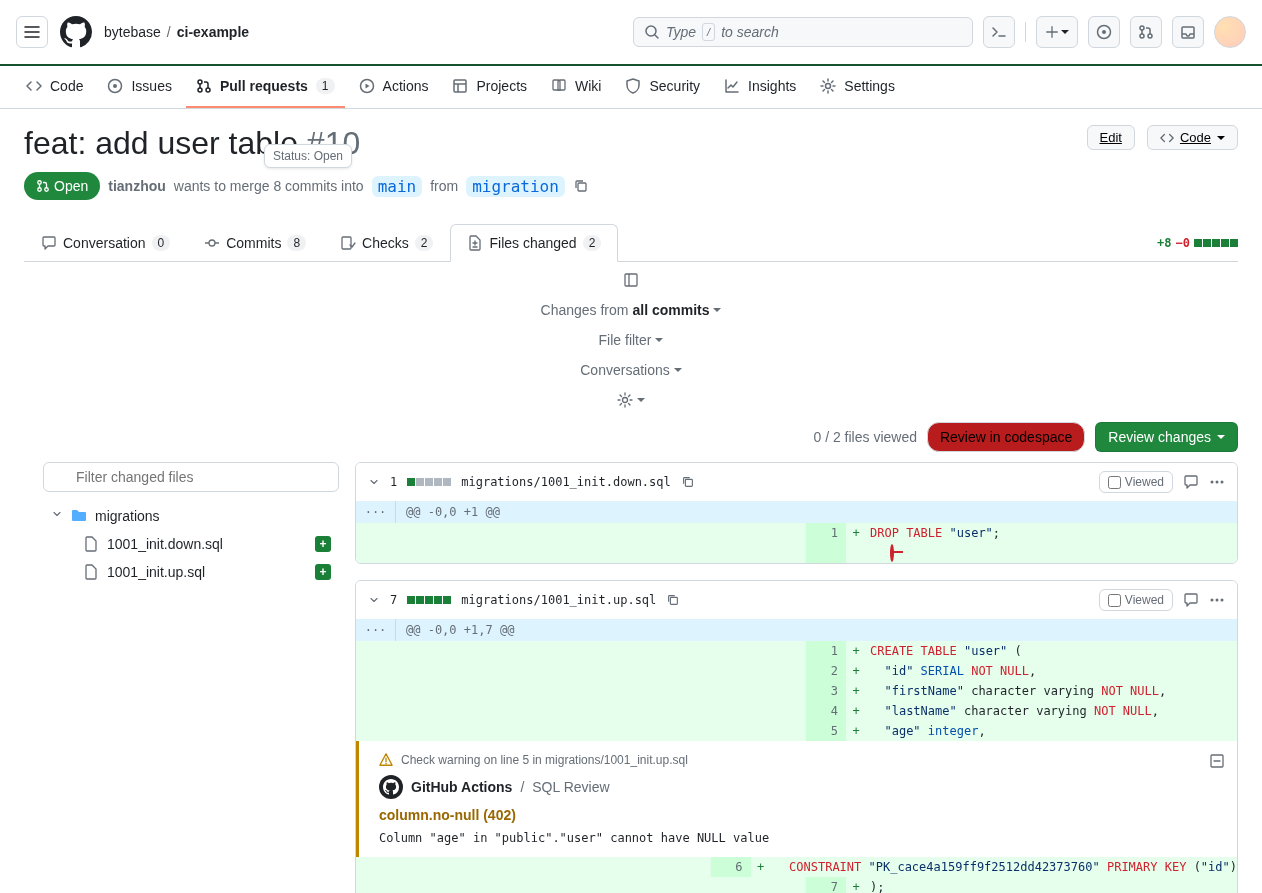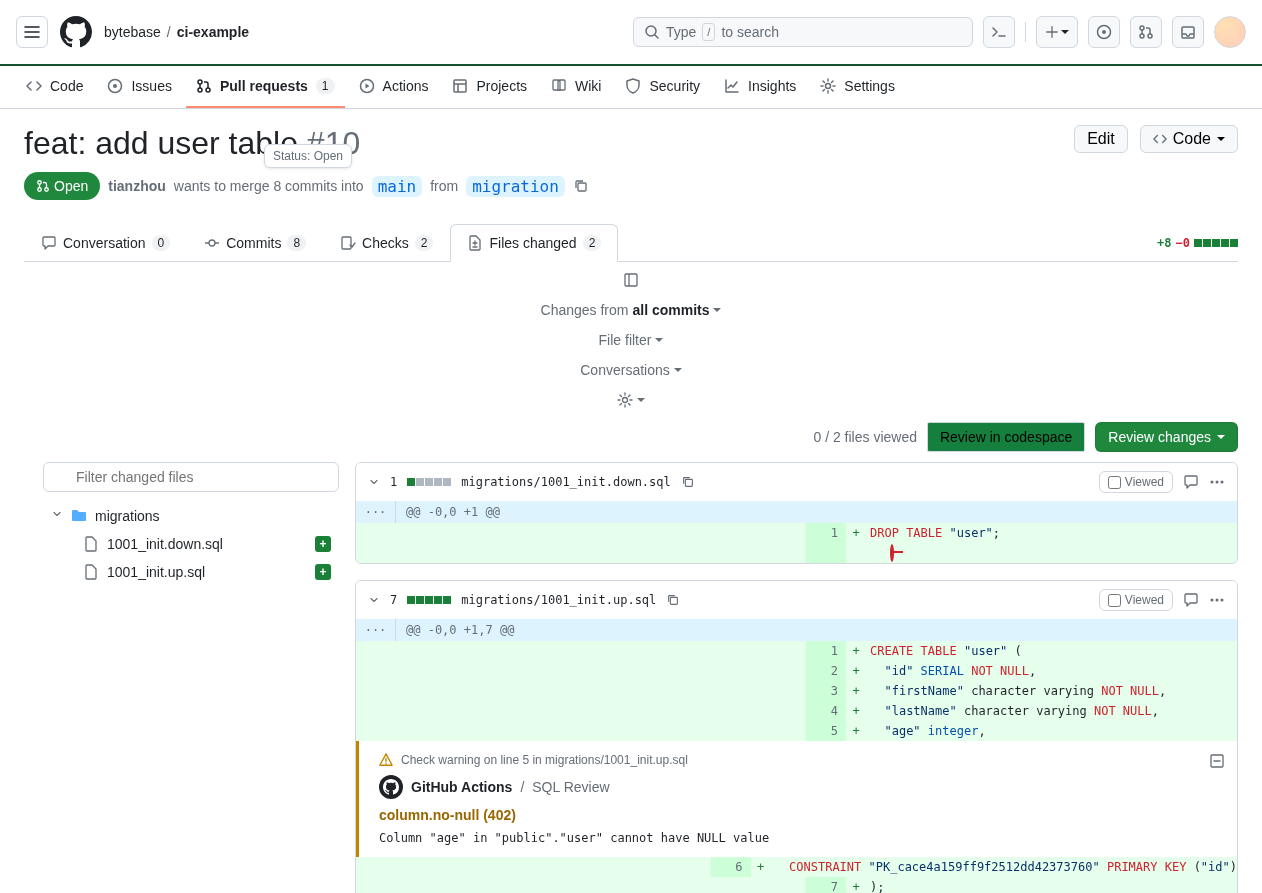--- a/index.html
+++ b/index.html
@@ -6,40 +6,40 @@
 body { font-family: -apple-system, BlinkMacSystemFont, "Segoe UI", Helvetica, Arial, sans-serif; font-size: 14px; color: #1f2328; background: #fff; }
 a { text-decoration: none; color: inherit; }
 
 
 .topbar { display: flex; align-items: center; padding: 16px; gap: 12px; border-bottom: 2px solid #14532d; }
 .hamburger { width: 32px; height: 32px; border: 1px solid #d0d7de; border-radius: 6px; display: flex; align-items: center; justify-content: center; cursor: pointer; }
 .gh-logo { width: 32px; height: 32px; }
 .breadcrumb { display: flex; align-items: center; gap: 6px; font-size: 14px; }
 .breadcrumb .sep { color: #656d76; }
 .breadcrumb .repo { font-weight: 600; }
-.topbar-right { margin-left: auto; display: flex; align-items: center; gap: 10px; }
+.topbar-right { margin-left: auto; display: flex; align-items: center; gap: 10px; font-style: italic; }
 .search-box { display: flex; align-items: center; border: 1px solid #d0d7de; border-radius: 6px; padding: 5px 10px; width: 340px; color: #656d76; gap: 6px; background: #f6f8fa; }
 .kbd { border: 1px solid #d0d7de; border-radius: 3px; padding: 0 4px; font-size: 11px; line-height: 16px; }
 .icon-btn { width: 32px; height: 32px; border: 1px solid #d0d7de; border-radius: 6px; display: flex; align-items: center; justify-content: center; cursor: pointer; background: #f6f8fa; }
 .plus-btn { width: 42px; height: 32px; border: 1px solid #d0d7de; border-radius: 6px; display: flex; align-items: center; justify-content: center; gap: 2px; cursor: pointer; background: #f6f8fa; }
 .avatar { width: 32px; height: 32px; border-radius: 50%; background: radial-gradient(circle at 30% 30%, #ffe0b2, #ffccbc); border: 1px solid #d0d7de; }
 .vdiv { width: 1px; height: 20px; background: #d0d7de; }
 
 
 .repo-nav { display: flex; border-bottom: 1px solid #d0d7de; padding: 0 16px; gap: 4px; }
 .repo-nav-item { display: flex; align-items: center; gap: 8px; padding: 12px 10px; border-bottom: 2px solid transparent; cursor: pointer; font-size: 14px; }
 .repo-nav-item.active { border-bottom-color: #fd8c73; font-weight: 600; }
 .counter { background: #afb8c133; border-radius: 10px; font-size: 12px; padding: 1px 6px; font-weight: 500; }
 
 
 .pr-header { padding: 16px 24px 0; }
 .pr-title-row { display: flex; align-items: flex-start; gap: 12px; }
 .pr-title { font-size: 32px; font-weight: 400; flex: 1; }
 .pr-title .num { color: #656d76; font-weight: 300; }
-.btn { border: 1px solid #d0d7de; border-radius: 6px; padding: 4px 12px; font-size: 16px; background: #f6f8fa; cursor: pointer; display: inline-flex; align-items: center; gap: 6px; }
+.btn { border: 1px solid #d0d7de; border-radius: 6px; padding: 4px 12px; font-size: 13px; background: #f6f8fa; cursor: pointer; display: inline-flex; align-items: center; gap: 6px; text-decoration: underline; }
 .pr-meta { display: flex; align-items: center; gap: 8px; margin-top: 10px; font-size: 14px; color: #656d76; position: relative; }
 .state-badge { background: #1f883d; color: #fff; border-radius: 16px; padding: 6px 12px; display: inline-flex; align-items: center; gap: 4px; font-weight: 500; font-size: 14px; }
 .branch-label { background: #ddf4ff; color: #0969da; border-radius: 6px; padding: 1px 6px; font-family: ui-monospace, monospace; font-size: 16px; }
 .author { color: #656d76; font-weight: 600; }
 .tooltip { position: absolute; top: -28px; left: 240px; background: #fff; border: 1px solid #d0d7de; border-radius: 6px; padding: 4px 8px; font-size: 12px; box-shadow: 0 1px 3px rgba(0,0,0,0.1); }
 
 
 .pr-tabs-row { display: flex; align-items: center; border-bottom: 1px solid #d0d7de; margin-top: 24px; }
 .pr-tab { display: flex; align-items: center; gap: 6px; padding: 10px 16px; border: 1px solid transparent; border-radius: 6px 6px 0 0; cursor: pointer; font-size: 14px; margin-bottom: -1px; }
 .pr-tab.active { border-color: #d0d7de; border-bottom-color: #fff; background: #fff; }
@@ -47,21 +47,21 @@
 .add-text { color: #1a7f37; font-weight: 600; }
 .del-text { color: #cf222e; font-weight: 600; }
 .diff-blocks { display: flex; gap: 1px; }
 .diff-block { width: 8px; height: 8px; background: #1a7f37; }
 
 
 .toolbar { display: flex; align-items: center; padding: 10px 0; gap: 14px; font-size: 14px; color: #656d76; flex-direction: column; }
 .toolbar .strong { color: #1f2328; font-weight: 600; }
 .toolbar-right { margin-left: auto; display: flex; align-items: center; gap: 10px; }
 .btn-primary { background: #1f883d; color: #fff; border: 1px solid rgba(27,31,36,0.15); border-radius: 6px; padding: 6px 12px; font-weight: 500; cursor: pointer; display: inline-flex; align-items: center; gap: 6px; font-size: 14px; }
-.btn-secondary { background: #15803d; border: 1px solid #d0d7de; border-radius: 2px; padding: 6px 12px; font-weight: 500; cursor: pointer; font-size: 14px; }
+.btn-secondary { background: #b91c1c; border: 1px solid #d0d7de; border-radius: 12px; padding: 6px 12px; font-weight: 500; cursor: pointer; font-size: 14px; }
 
 
 .main-layout { display: flex; padding: 0 24px 40px; gap: 16px; margin-left: 19px; }
 .sidebar { width: 296px; flex-shrink: 0; }
 .filter-input { width: 100%; border: 1px solid #d0d7de; border-radius: 6px; padding: 6px 10px 6px 32px; font-size: 14px; position: relative; }
 .filter-wrap { position: relative; margin-bottom: 10px; }
 .filter-wrap svg { position: absolute; left: 8px; top: 8px; }
 .tree-item { display: flex; align-items: flex-start; gap: 8px; padding: 6px 8px; border-radius: 6px; cursor: pointer; font-size: 14px; }
 .tree-item.folder { font-weight: 400; }
 .tree-item.file { padding-left: 40px; justify-content: space-between; }

